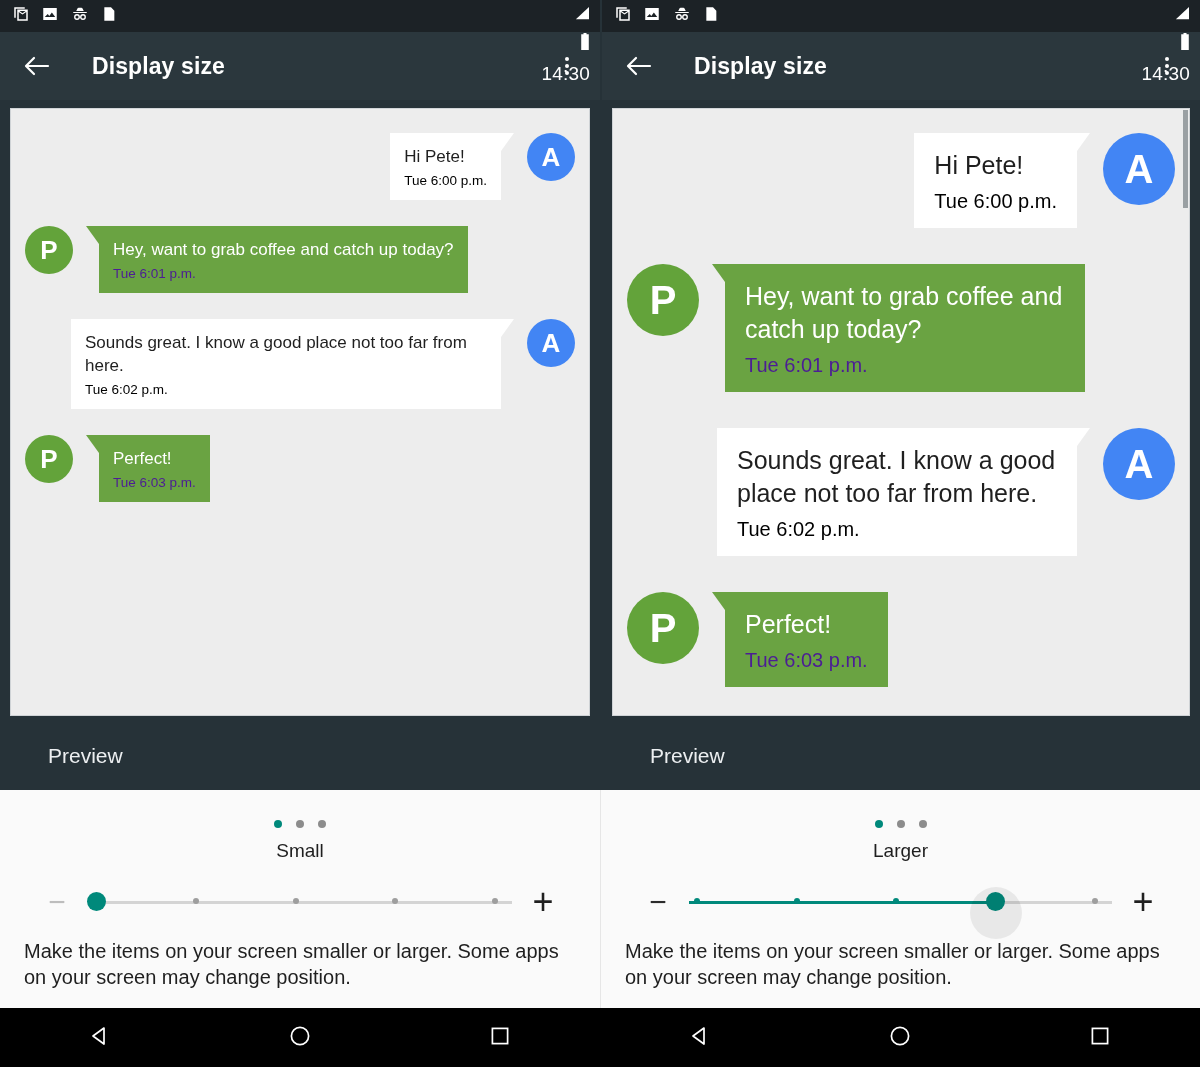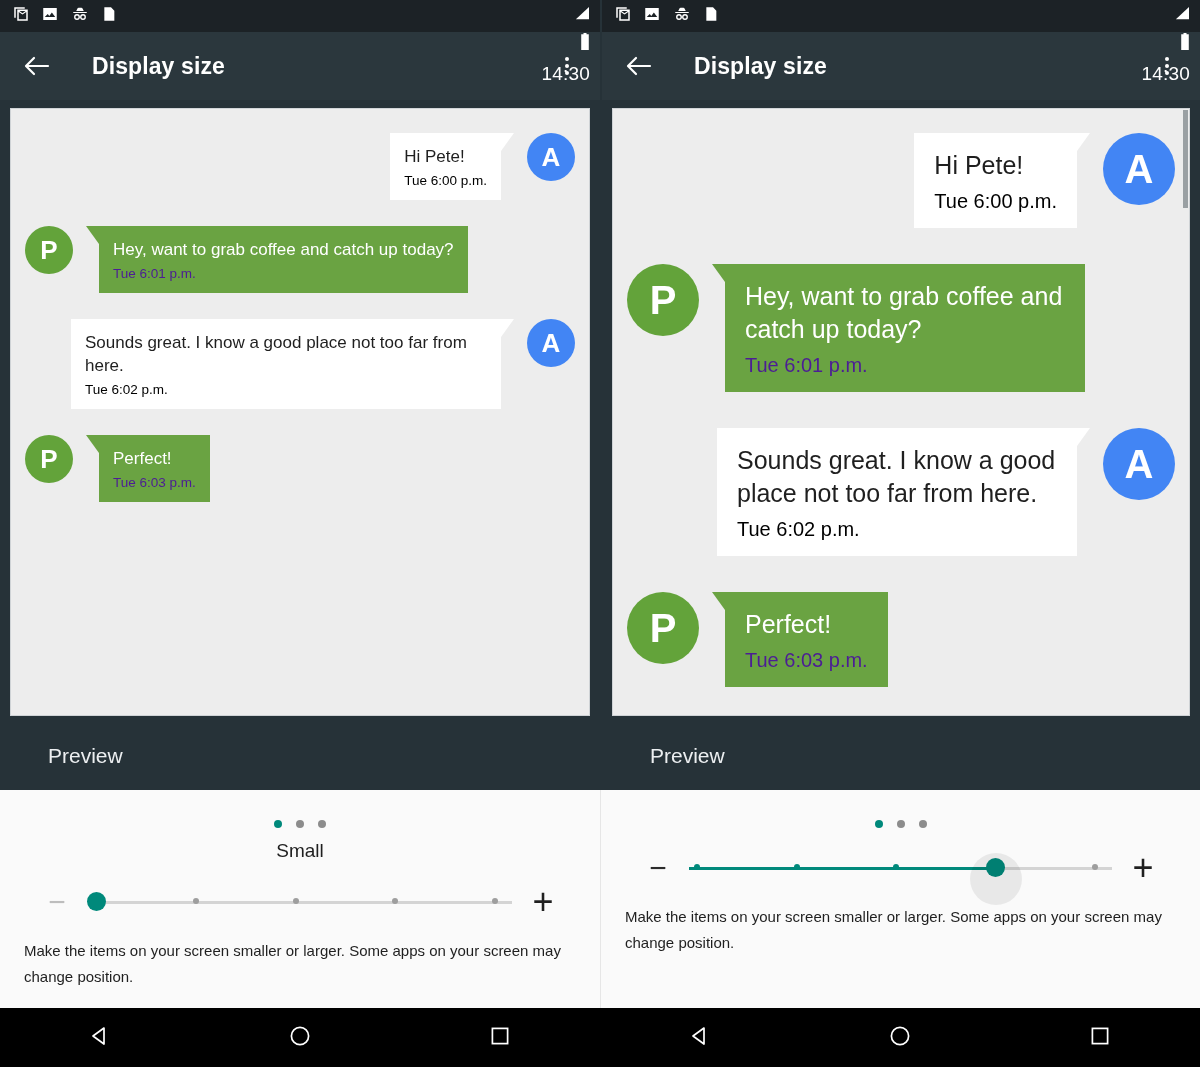--- a/index.html
+++ b/index.html
@@ -133,21 +133,21 @@
   .minus.on  { color:#2b2b2b; }
 
   .track-wrap { flex:1; position:relative; height:34px; margin:0 14px; }
   .track { position:absolute; left:0; right:0; top:16px; height:3px; background:#d4d4d4; }
   .track-fill { position:absolute; left:0; top:16px; height:3px; background:#00897b; }
   .tick { position:absolute; top:13px; width:6px; height:6px; border-radius:50%; background:#9e9e9e; margin-left:-3px; }
   .tick.on { background:#00897b; }
   .thumb { position:absolute; top:7px; width:19px; height:19px; border-radius:50%; background:#00897b; margin-left:-9.5px; }
   .thumb-halo { position:absolute; top:-5px; left:-16px; width:52px; height:52px; border-radius:50%; background:rgba(0,0,0,.07); }
 
-  .helper { font-size:15px; line-height:26px; color:#1f1f1f; padding: 18px 24px 0 24px; }
+  .helper { font-size:20px; line-height:26px; color:#1f1f1f; padding: 18px 24px 0 24px; }
 
   
   .navbar { position:absolute; left:0; top:1008px; width:1200px; height:59px; background:#000;
             display:flex; align-items:center; justify-content:space-around; }
   .nav-group { width:600px; display:flex; align-items:center; justify-content:space-around; }
 </style>
 </head>
 <body>
 
 <div class="screen">
@@ -410,20 +410,21 @@
       </div>
       <div class="helper">Make the items on your screen smaller or larger. Some apps on your screen may change position.</div>
     </div>
 
     <div class="sheet-half right">
       <div class="dots3">
         <span class="active"></span>
         <span></span>
         <span></span>
       </div>
+      <div class="size-label">Larger</div>
       <div class="slider-row">
         <div class="minus on">−</div>
         <div class="track-wrap">
           <div class="track"></div>
           <div class="track-fill" style="width:72.5%"></div>
           <div class="tick on" style="left:2%"></div>
           <div class="tick on" style="left:25.5%"></div>
           <div class="tick on" style="left:49%"></div>
           <div class="tick" style="left:96%"></div>
           <div class="thumb" style="left:72.5%">

